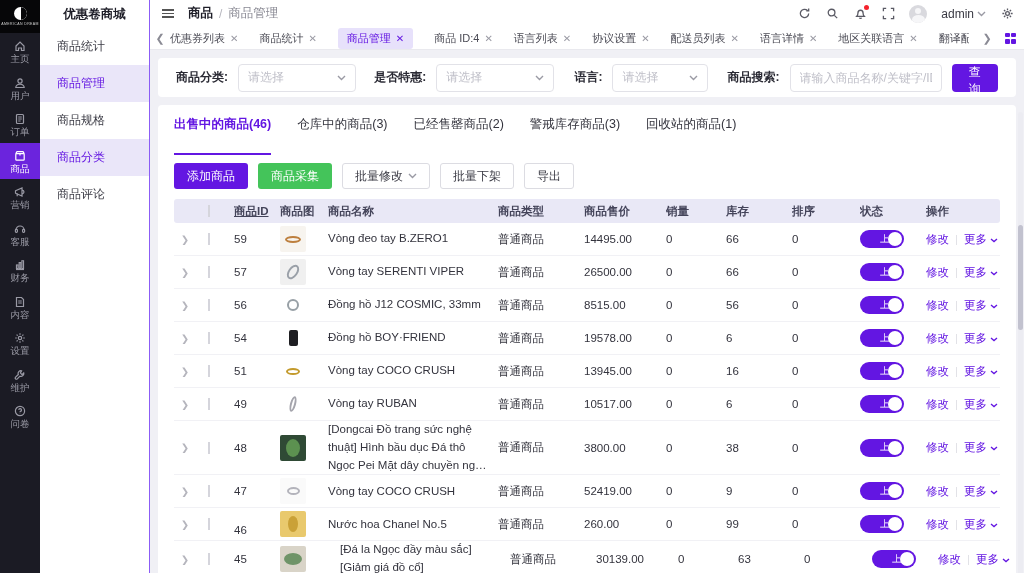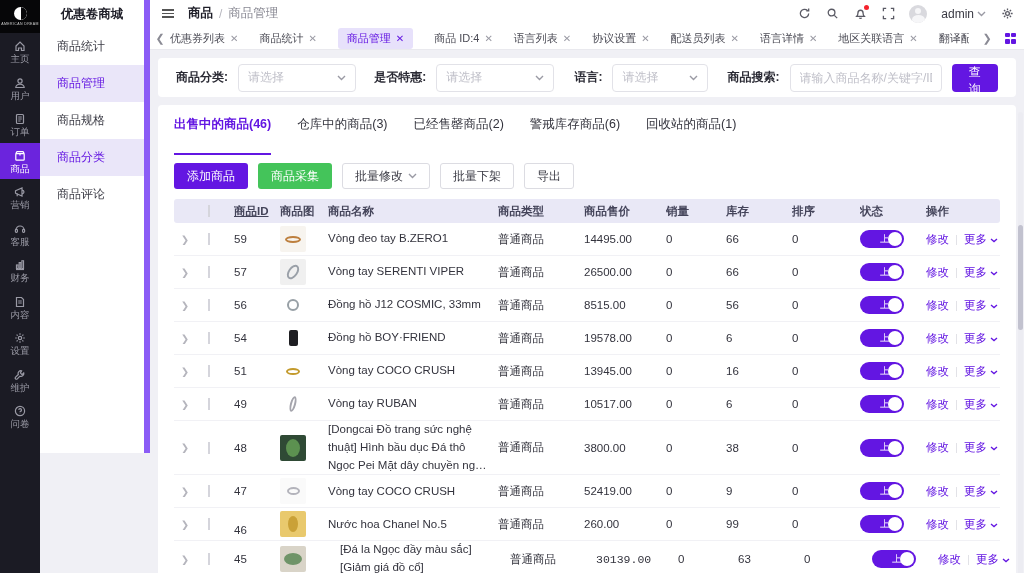--- a/index.html
+++ b/index.html
@@ -12,21 +12,21 @@
   .logo-circle { width:13px; height:13px; border-radius:50%; background:#fff; position:relative; overflow:hidden; }
   .logo-circle:after { content:""; position:absolute; right:0; top:0; width:6px; height:13px; background:#060608; border-radius:0 6px 6px 0; }
   .logo-text { font-size:3.5px; color:#cfcfcf; letter-spacing:.4px; margin-top:2px; text-align:center; line-height:1.2; }
   .rail-item { width:40px; padding:7px 0 6px; display:flex; flex-direction:column; align-items:center; gap:2px; color:#9a9aa5; cursor:pointer; }
   .rail-item .ri-label { font-size:9.5px; line-height:1; }
   .rail-item svg { width:12px; height:12px; fill:none; stroke:#9a9aa5; stroke-width:1.2; }
   .rail-item.active { background:#6b24dd; color:#fff; }
   .rail-item.active svg { stroke:#fff; }
 
   
-  #submenu { position:absolute; left:40px; top:0; width:110px; height:453px; background:#fff; border-right:6px solid #8b5cf6; z-index:4; }
+  #submenu { position:absolute; left:40px; top:0; width:110px; height:573px; background:#fff; border-right:1px solid #8b5cf6; z-index:4; }
   .store-name { height:28px; display:flex; align-items:center; justify-content:center; font-size:12.5px; font-weight:bold; color:#1e1e28; }
   .sub-item { height:37px; display:flex; align-items:center; padding-left:17px; font-size:12px; color:#3a3a44; cursor:pointer; }
   .sub-item.hl { background:#eae6f9; color:#6316e2; }
 
   
   #topbar { position:absolute; left:150px; top:0; width:874px; height:27px; background:#fff; display:flex; align-items:center; z-index:3; }
   .hamburger { margin-left:12px; cursor:pointer; display:flex; flex-direction:column; gap:2px; }
   .hamburger span { display:block; width:12px; height:1.6px; background:#555; }
   .crumb { margin-left:14px; font-size:12.5px; color:#1e1e28; font-weight:bold; }
   .crumb-sep { margin:0 6px; color:#b5b5bd; font-size:12px; font-weight:normal; }
@@ -328,21 +328,21 @@
       <span class="f-label" style="margin-left:10px">商品搜索:</span>
       <input class="search-input" placeholder="请输入商品名称/关键字/ID" style="">
       <button class="btn-primary">查询</button>
     </section>
 
     <section id="main-card" class="card">
       <div id="ptabs">
           <div class="ptab active">出售中的商品(46)</div>
           <div class="ptab">仓库中的商品(3)</div>
           <div class="ptab">已经售罄商品(2)</div>
-          <div class="ptab">警戒库存商品(6)</div>
+          <div class="ptab">警戒库存商品(3)</div>
           <div class="ptab">回收站的商品(1)</div>
         </div>
       <div id="toolbar">
         <button class="btn purple">添加商品</button>
         <button class="btn green">商品采集</button>
         <button class="btn plain">
           <span>批量修改</span>
           <svg class="chev" viewBox="0 0 9 6">
               <path d="M1 1l3.5 3.5L8 1"></path>
             </svg>
@@ -594,21 +594,21 @@
             <div class="cell expander" style="width: 26px;">❯</div>
             <div class="cell" style="width: 34px;"><span class="cb"></span></div>
             <div class="cell" style="width: 46px;">45</div>
             <div class="cell" style="width: 48px;">
               <span class="thumb" style="background: rgb(217, 212, 200);">
                 <span style="display: block; width: 18px; height: 12px; transform: rotate(0deg); background: rgb(111, 148, 104); border-radius: 50%;"></span>
               </span>
             </div>
             <div class="cell name-cell" style="width: 170px; margin-left: 12px;">[Đá la Ngọc đầy màu sắc] [Giảm giá đồ cổ]</div>
             <div class="cell" style="width: 86px;">普通商品</div>
-            <div class="cell" style="width: 82px; font-family: Liberation Mono, monospace;">30139.00</div>
+            <div class="cell" style="width: 82px;">30139.00</div>
             <div class="cell" style="width: 60px;">0</div>
             <div class="cell" style="width: 66px;">63</div>
             <div class="cell" style="width: 68px;">0</div>
             <div class="cell" style="width: 66px;">
               <span class="toggle">
                 <span class="t-label">上架</span>
                 <span class="knob"></span>
               </span>
             </div>
             <div class="cell" style="width: 86px;"><span class="act-link">修改</span><span class="act-sep">|</span><span class="act-link">更多<svg class="more-chev" viewBox="0 0 8 5">

